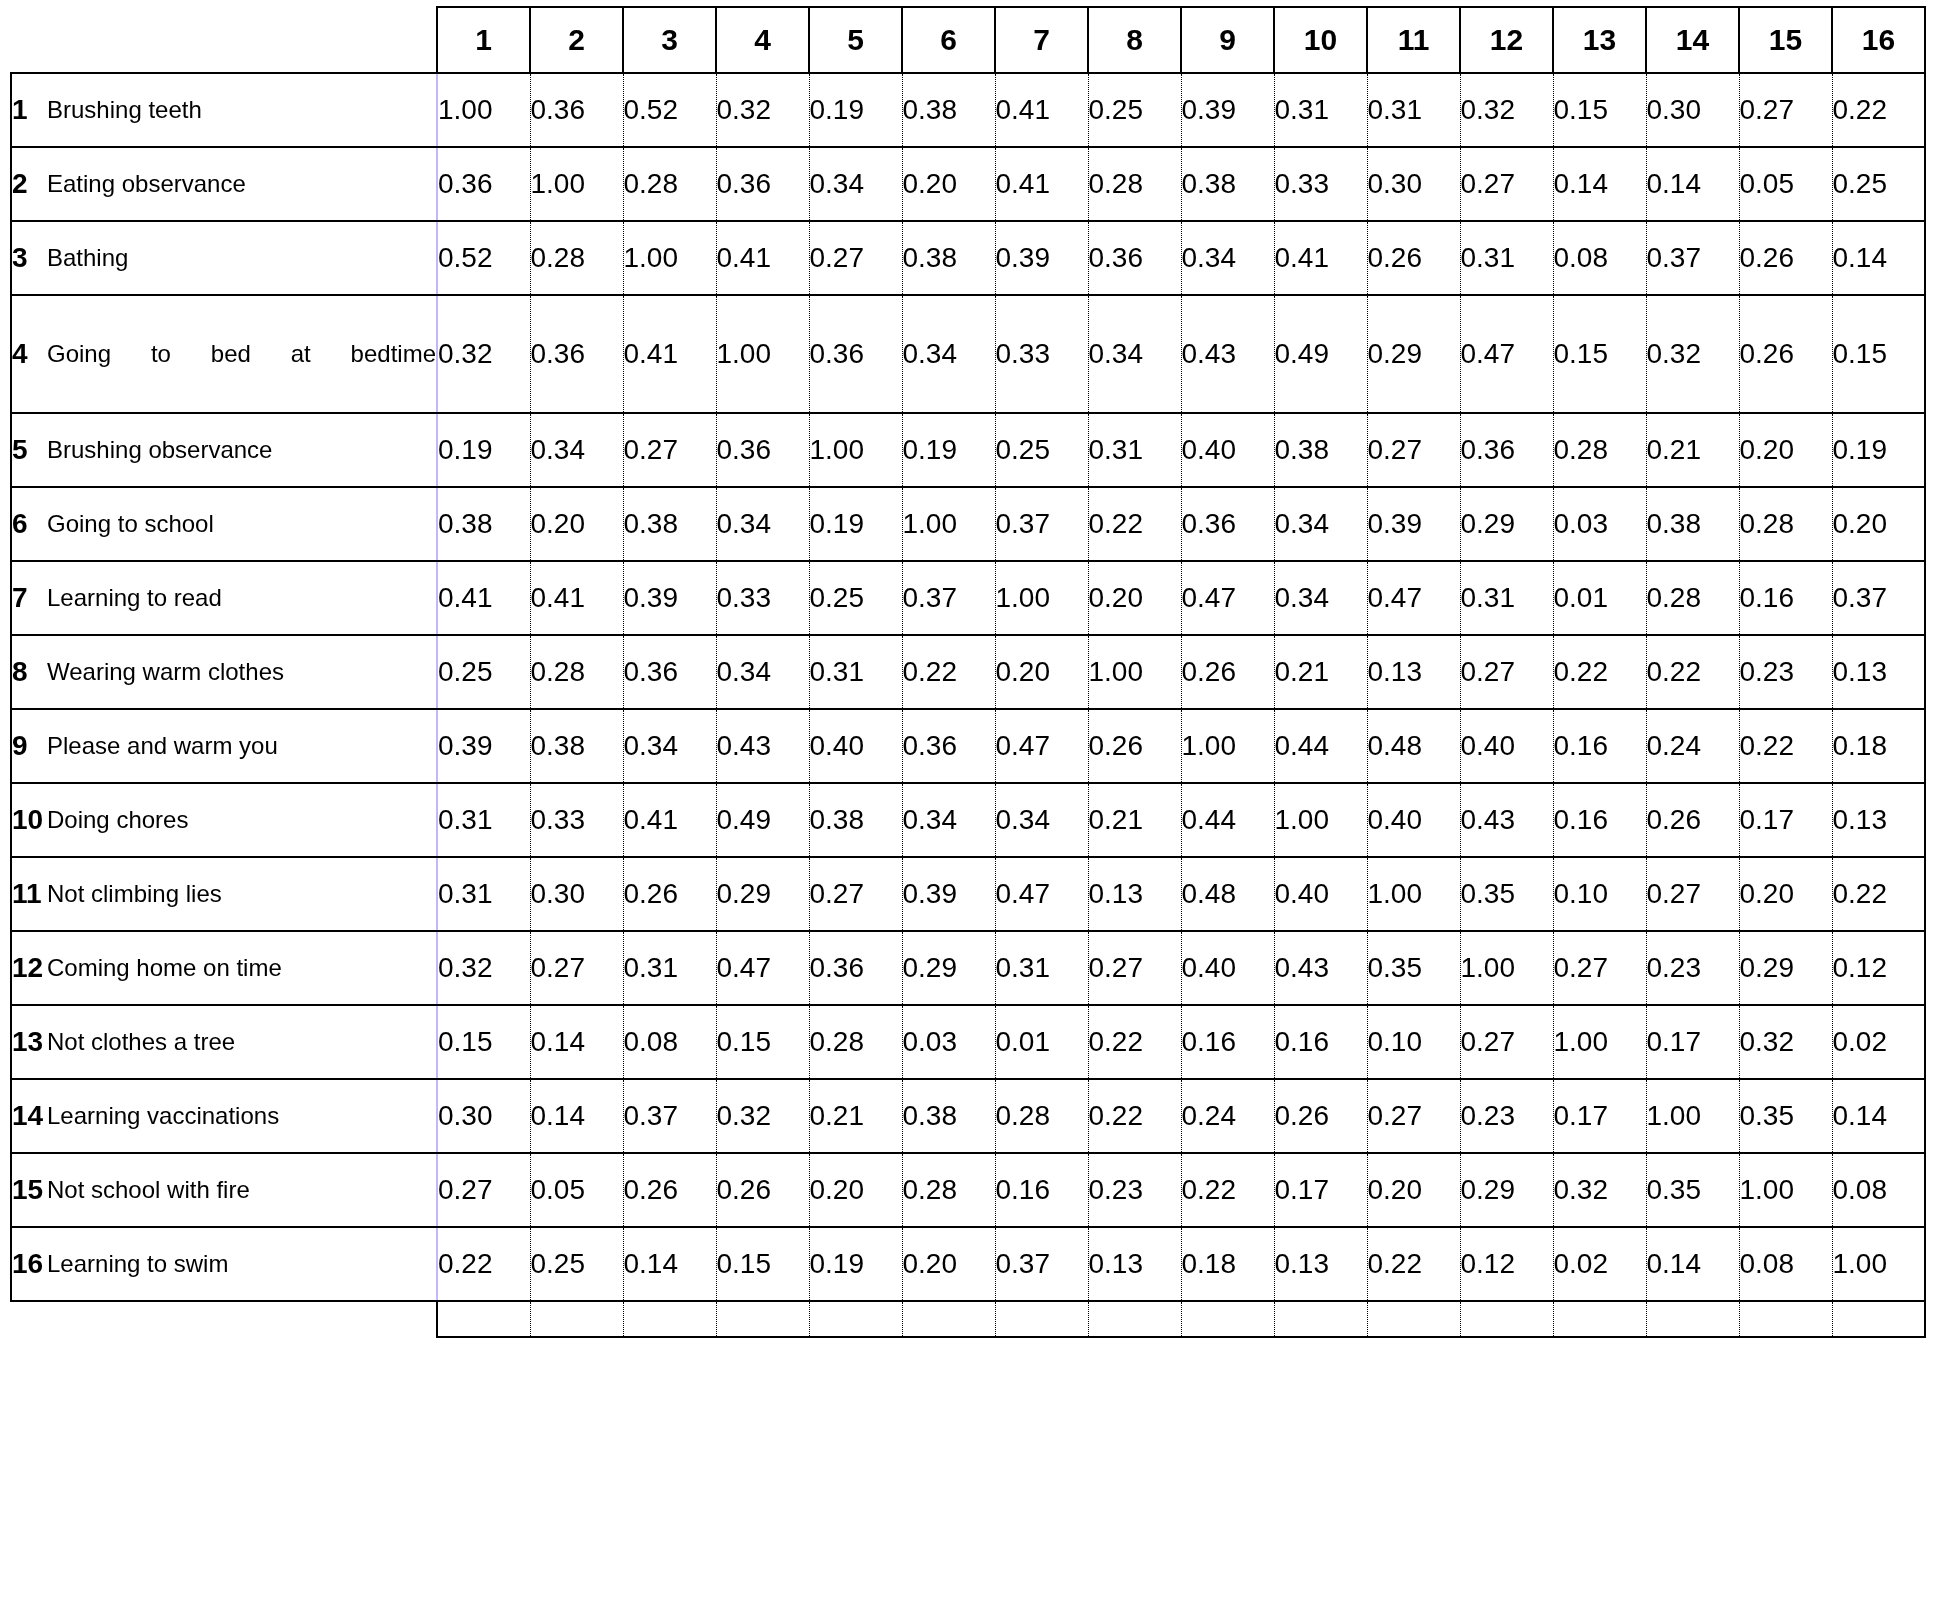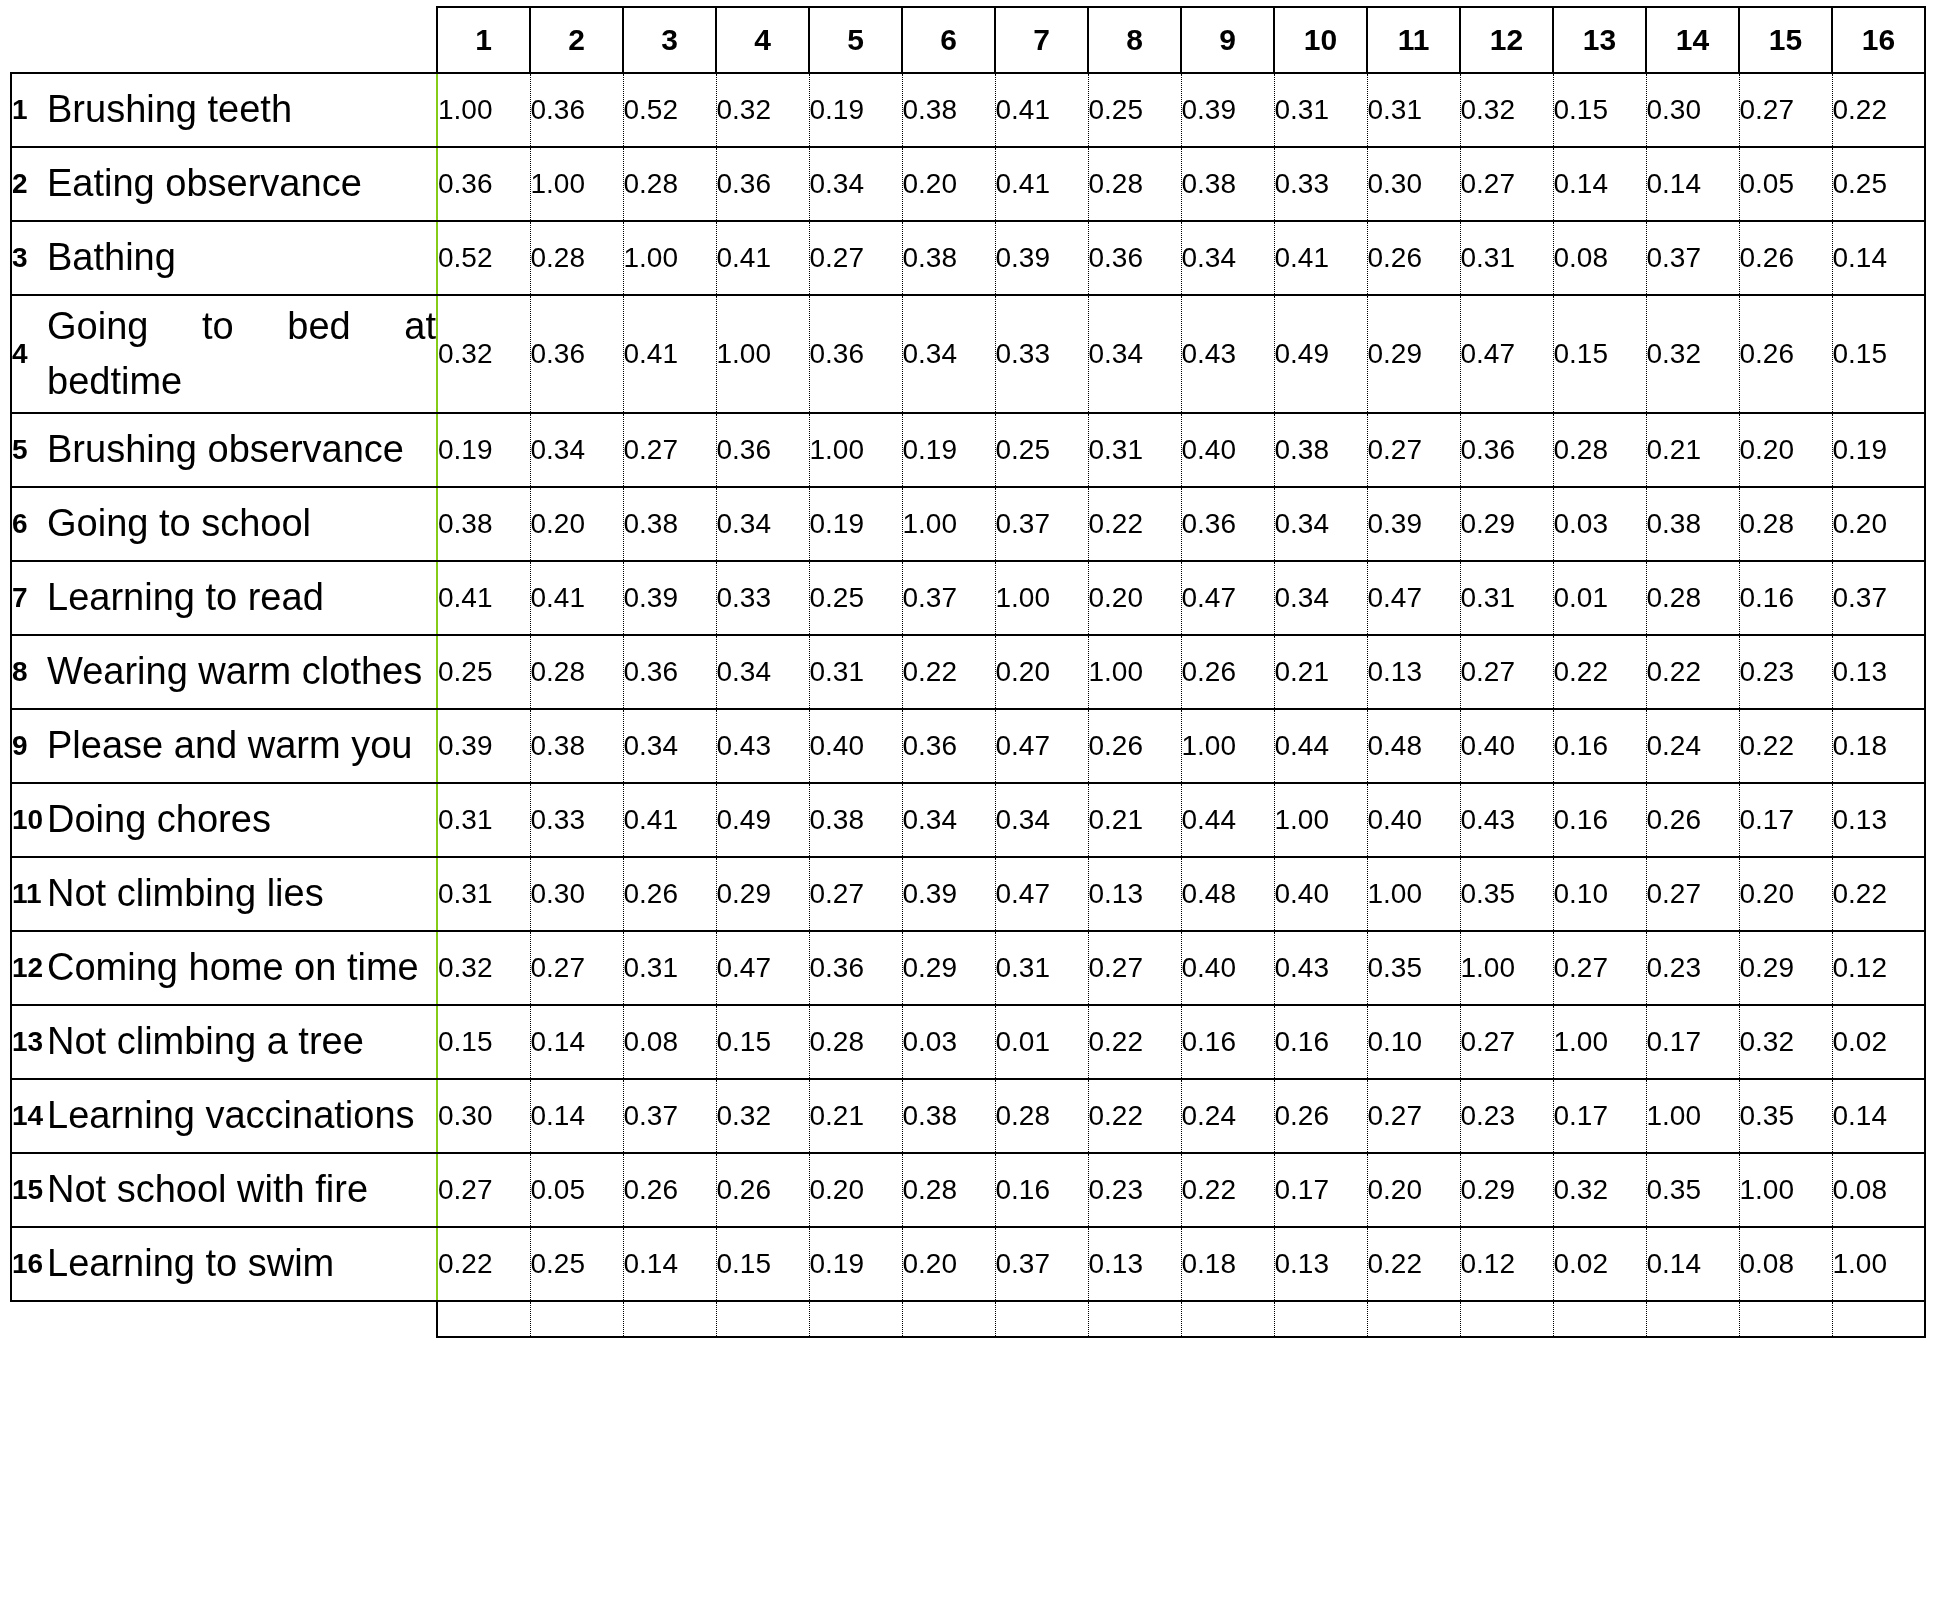--- a/index.html
+++ b/index.html
@@ -61,25 +61,25 @@
     border-bottom: 2px solid #000000;
     border-right: none;
     font-weight: bold;
     text-align: left;
     padding-left: 4px;
     font-size: 28px;
   }
   td.label {
     border-top: 2px solid #000000;
     border-bottom: 2px solid #000000;
-    border-right: 2px solid #84cc16;
+    border-right: 2px solid #c4b5fd;
     border-left: none;
     text-align: left;
     padding: 0 8px 0 10px;
-    font-size: 38px;
+    font-size: 24px;
     line-height: 1.45;
   }
   td.label.justify {
     text-align: justify;
     text-align-last: justify;
   }
   td.val {
     border-top: 2px solid #000000;
     border-bottom: 2px solid #000000;
     border-right: 1px dotted #000000;
@@ -395,21 +395,21 @@
           <td class="val">0.43</td>
           <td class="val">0.35</td>
           <td class="val">1.00</td>
           <td class="val">0.27</td>
           <td class="val">0.23</td>
           <td class="val">0.29</td>
           <td class="val last">0.12</td>
         </tr>
         <tr class="body-row">
           <td class="idx">13</td>
-          <td class="label">Not climbing a tree</td>
+          <td class="label">Not clothes a tree</td>
           <td class="val first">0.15</td>
           <td class="val">0.14</td>
           <td class="val">0.08</td>
           <td class="val">0.15</td>
           <td class="val">0.28</td>
           <td class="val">0.03</td>
           <td class="val">0.01</td>
           <td class="val">0.22</td>
           <td class="val">0.16</td>
           <td class="val">0.16</td>

